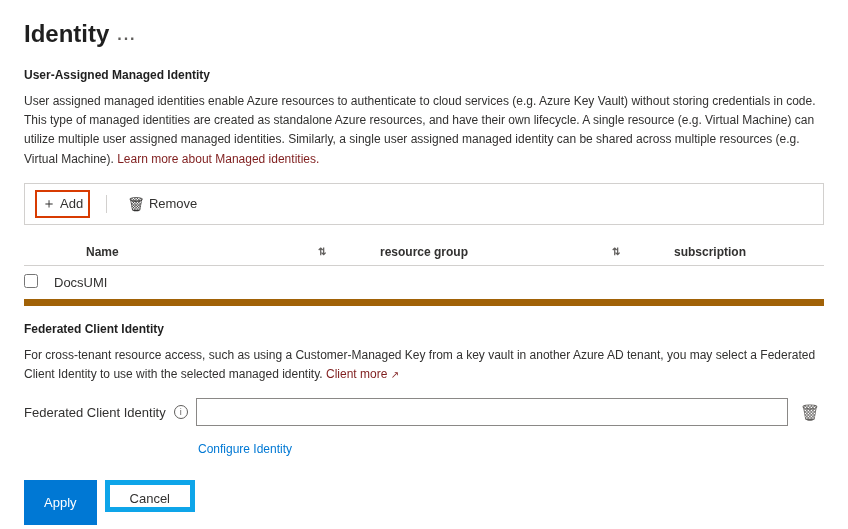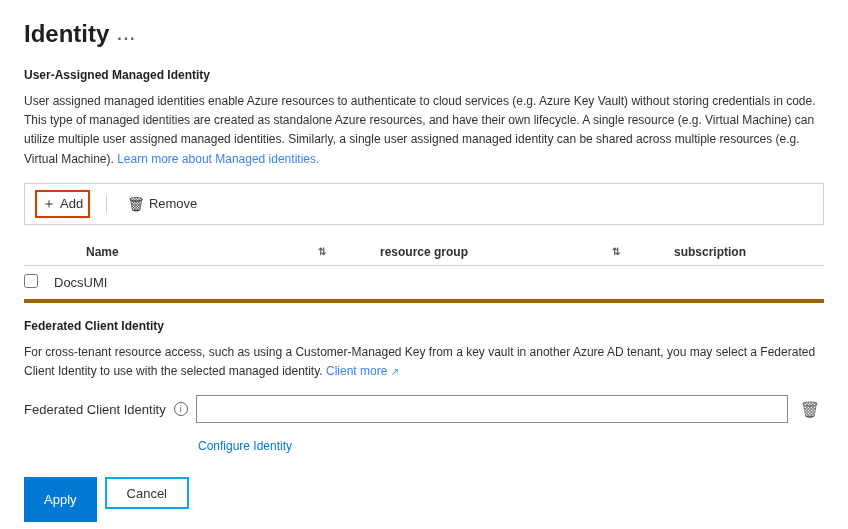--- a/index.html
+++ b/index.html
@@ -32,21 +32,21 @@
       color: #1f1f1f;
       margin-bottom: 10px;
     }
     .description {
       font-size: 12px;
       color: #323130;
       line-height: 1.6;
       margin-bottom: 14px;
     }
     .description a {
-      color: #3b82f6;
+      color: #7f1d1d;
       text-decoration: none;
     }
     .toolbar {
       display: flex;
       align-items: center;
       gap: 16px;
       border: 1px solid #d2d0ce;
       padding: 6px 10px;
       margin-bottom: 14px;
     }
@@ -89,21 +89,21 @@
     }
     .sort-icon {
       color: #605e5c;
       font-size: 10px;
       cursor: pointer;
     }
     .table-row {
       display: grid;
       grid-template-columns: 30px 200px 30px 200px 30px 200px 30px;
       align-items: center;
-      border-bottom: 4px solid #a16207;
+      border-bottom: 7px solid #a16207;
       padding: 8px 0;
       font-size: 13px;
     }
     .checkbox-cell input[type="checkbox"] {
       width: 14px;
       height: 14px;
       cursor: pointer;
     }
     .col-header { font-weight: 600; font-size: 12px; }
     .federated-section { margin-top: 16px; }
@@ -165,21 +165,21 @@
       color: #fff;
       border: none;
       padding: 6px 20px;
       font-size: 13px;
       cursor: pointer;
       height: 45px;
     }
     .btn-cancel {
       background: #fff;
       color: #323130;
-      border: 2px solid #0ea5e9;
+      border: 5px solid #0ea5e9;
       padding: 6px 20px;
       font-size: 13px;
       cursor: pointer;
       height: 32px;
     }
   </style>
 </head>
 <body>
 
 <div class="page-title">

